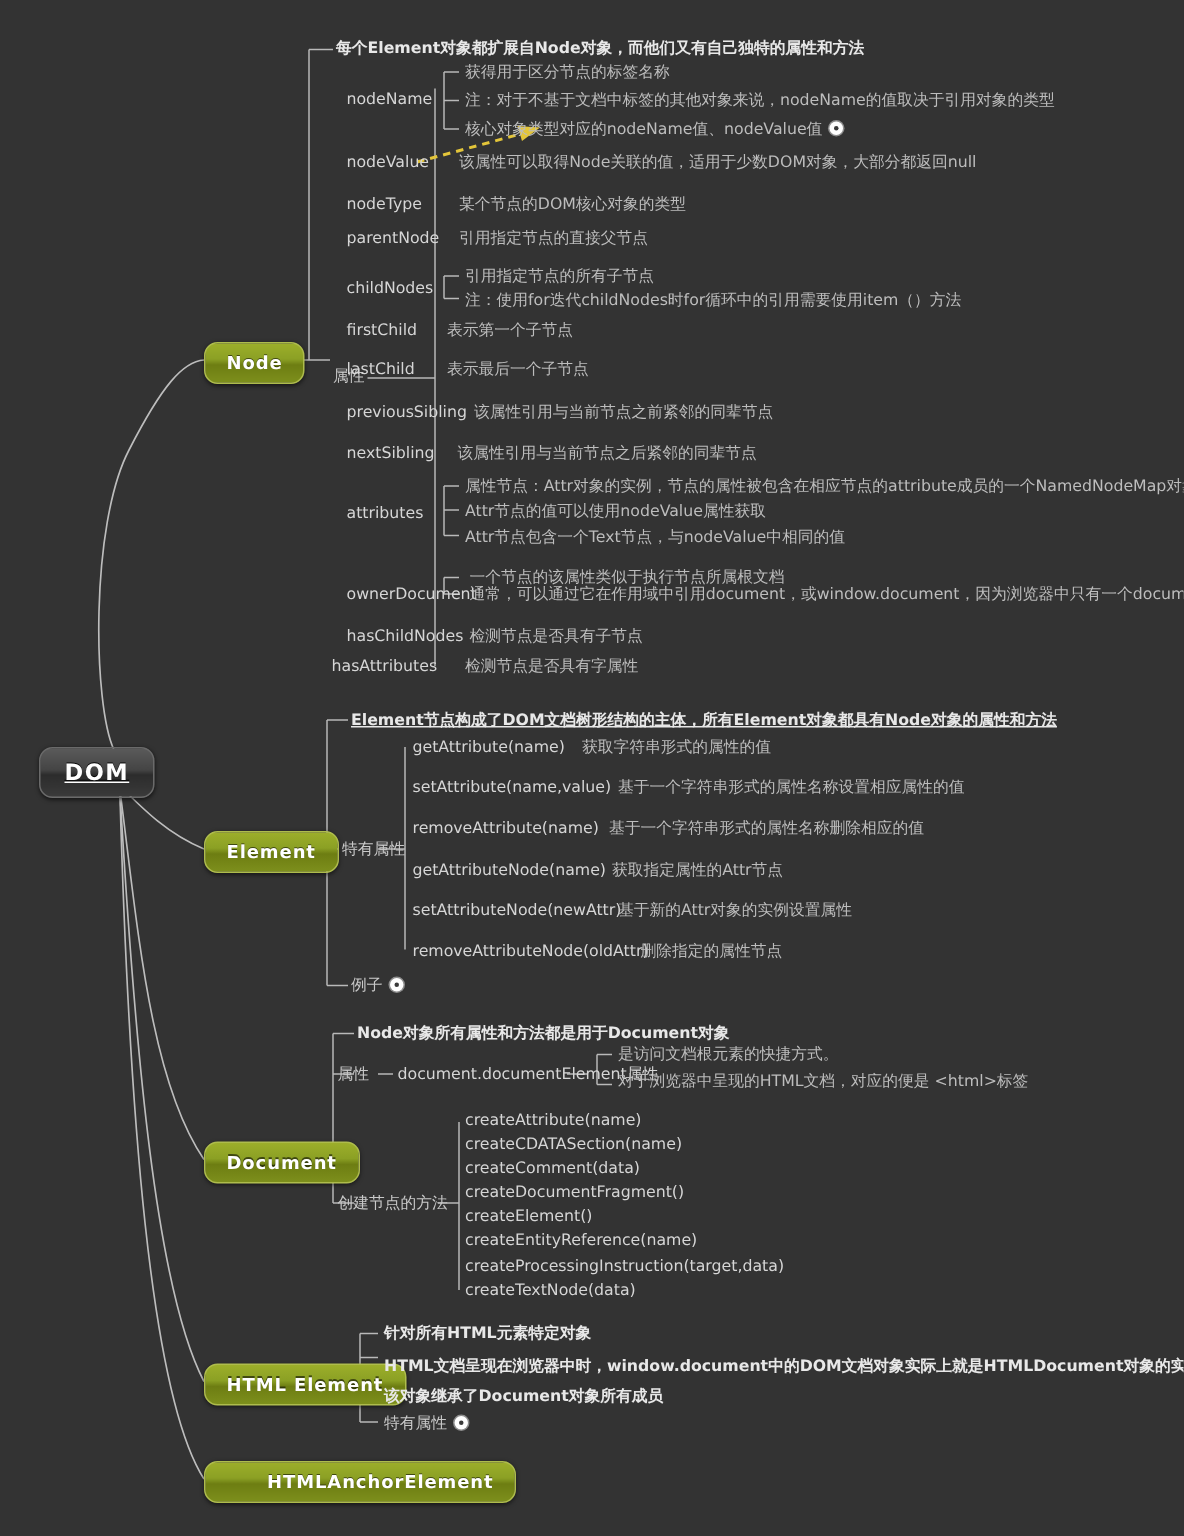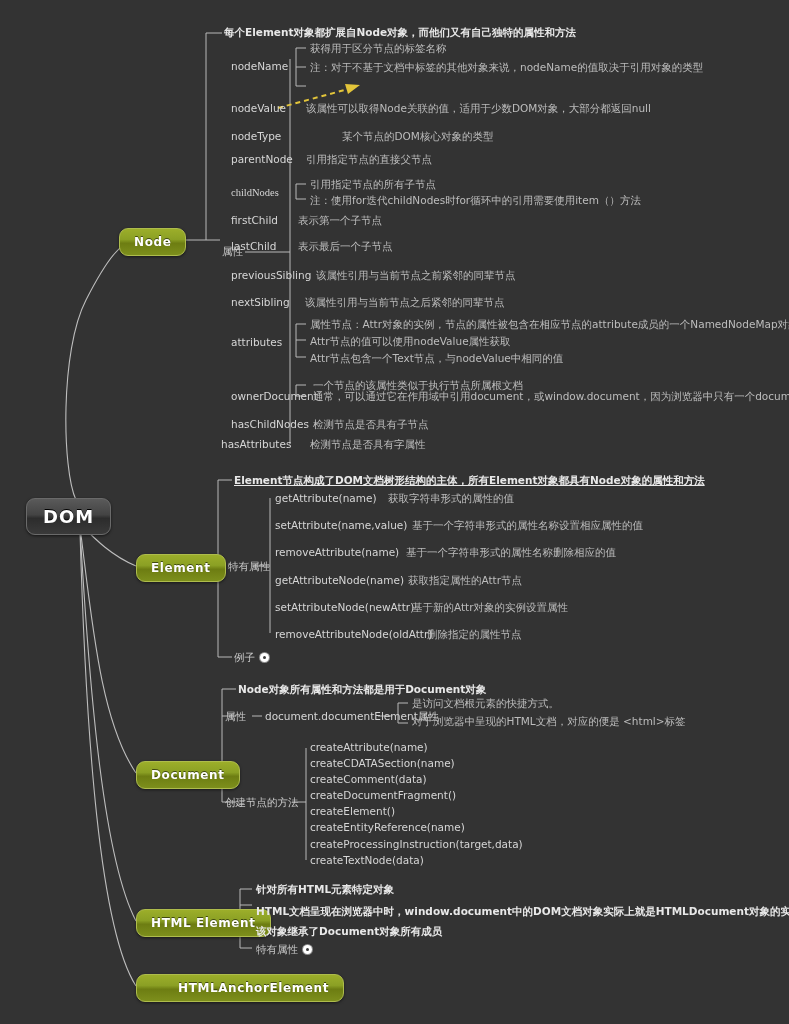--- a/index.html
+++ b/index.html
@@ -15,25 +15,26 @@
 
   
   .node{position:absolute;box-sizing:border-box;white-space:nowrap;}
 
   .root-node{
     background:linear-gradient(to bottom,#5a5a5a 0%,#444444 45%,#2c2c2c 55%,#3a3a3a 100%);
     border:1px solid #6a6a6a;
     border-radius:9px;
     color:#ffffff;
     font-weight:bold;
-    font-size:18px;
+    font-size:15px;
     letter-spacing:1px;
     padding:7px 16px;
     text-shadow:0 -1px 0 #000;
     box-shadow:0 1px 3px rgba(0,0,0,.6);
+    text-decoration:underline;
   }
 
   .topic-node{
     background:linear-gradient(to bottom,#9cae2a 0%,#8ba024 40%,#6d7d12 55%,#7d8f1c 100%);
     border:1px solid #aebc4c;
     border-radius:9px;
     color:#ffffff;
     font-weight:bold;
     font-size:12px;
     letter-spacing:.6px;
@@ -154,40 +155,43 @@
     </g>
 
     <g>
       <line x1="278" y1="108" x2="352" y2="88" stroke="#e3c53a" stroke-width="2" stroke-dasharray="5,4"></line>
       <polygon points="360,85 345,84 348,94" fill="#e3c53a"></polygon>
     </g>
   </svg>
 
   <div class="node root-node" style="left:26px;top:498px;">DOM</div>
 
-  <div class="node topic-node" style="left:119px;top:228px;">Node</div>
+  <div class="node topic-node" style="left:136px;top:228px;">Node</div>
 
   <div class="label bold" style="left:224px;top:26px;">每个Element对象都扩展自Node对象，而他们又有自己独特的属性和方法</div>
 
   <div class="label cn" style="left:222px;top:245px;">属性</div>
 
   <div class="label api" style="left:231px;top:60px;">nodeName</div>
   <div class="label sub" style="left:310px;top:42px;">获得用于区分节点的标签名称</div>
   <div class="label sub" style="left:310px;top:61px;">注：对于不基于文档中标签的其他对象来说，nodeName的值取决于引用对象的类型</div>
+  <div class="label sub" style="left:310px;top:80px;">
+    <span>核心对象类型对应的nodeName值、nodeValue值</span><span class="plus-icon"></span>
+  </div>
 
   <div class="label api" style="left:231px;top:102px;">nodeValue</div>
   <div class="label sub" style="left:306px;top:102px;">该属性可以取得Node关联的值，适用于少数DOM对象，大部分都返回null</div>
 
   <div class="label api" style="left:231px;top:130px;">nodeType</div>
-  <div class="label sub" style="left:306px;top:130px;margin-left:36px;">某个节点的DOM核心对象的类型</div>
+  <div class="label sub" style="left:306px;top:130px;">某个节点的DOM核心对象的类型</div>
 
   <div class="label api" style="left:231px;top:153px;">parentNode</div>
   <div class="label sub" style="left:306px;top:153px;">引用指定节点的直接父节点</div>
 
-  <div class="label api" style="left:231px;top:186px;font-family:Liberation Serif, serif;">childNodes</div>
+  <div class="label api" style="left:231px;top:186px;">childNodes</div>
   <div class="label sub" style="left:310px;top:178px;">引用指定节点的所有子节点</div>
   <div class="label sub" style="left:310px;top:194px;">注：使用for迭代childNodes时for循环中的引用需要使用item（）方法</div>
 
   <div class="label api" style="left:231px;top:214px;">firstChild</div>
   <div class="label sub" style="left:298px;top:214px;">表示第一个子节点</div>
 
   <div class="label api" style="left:231px;top:240px;">lastChild</div>
   <div class="label sub" style="left:298px;top:240px;">表示最后一个子节点</div>
 
   <div class="label api" style="left:231px;top:269px;">previousSibling</div>

